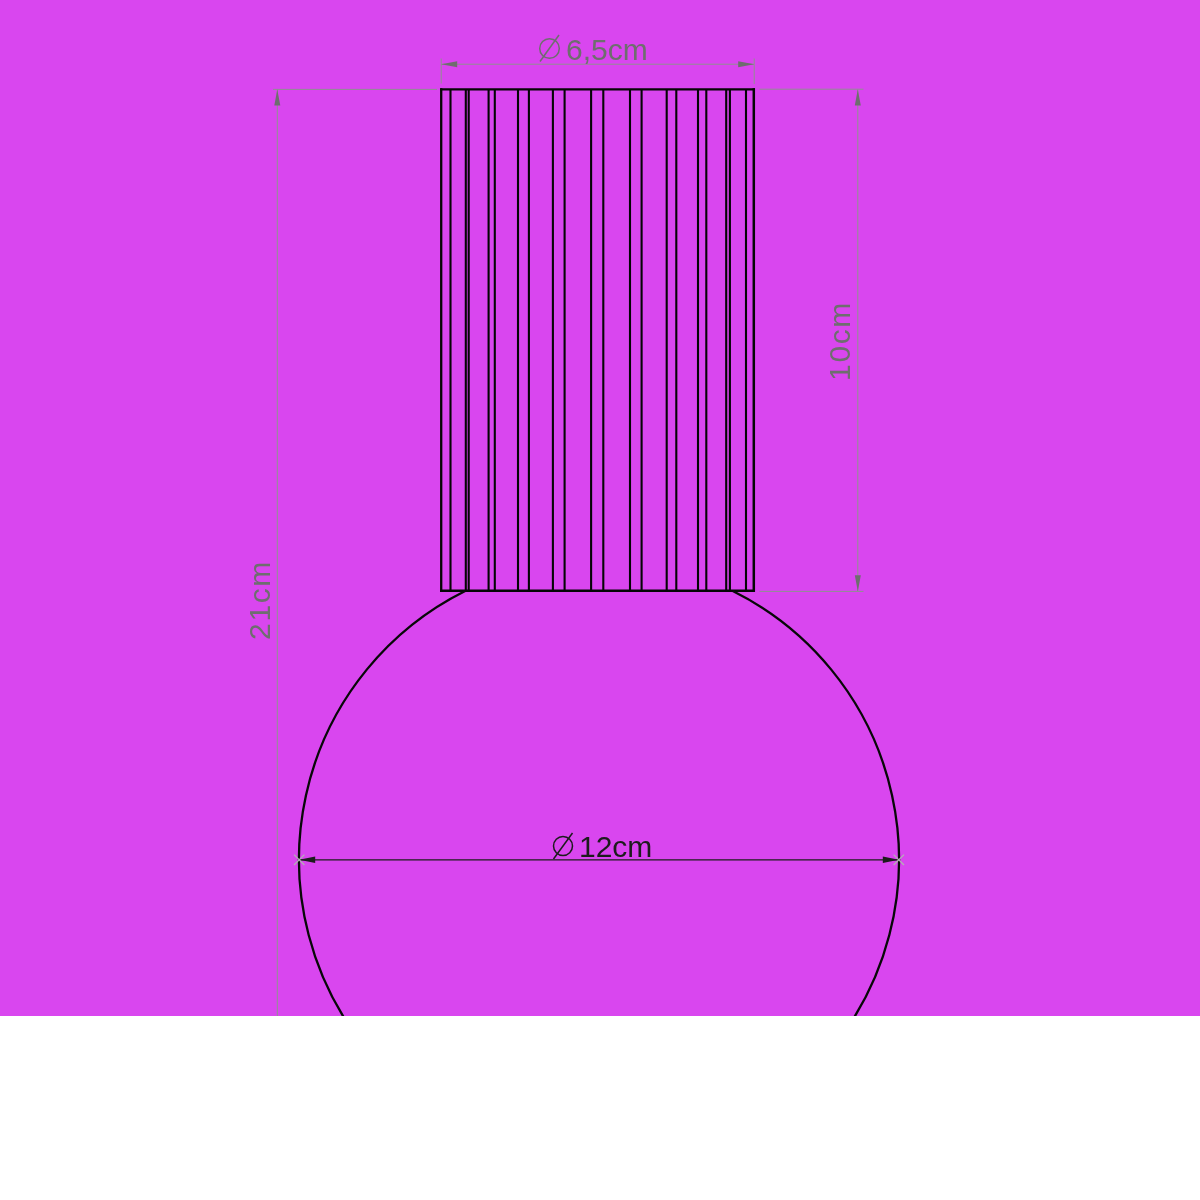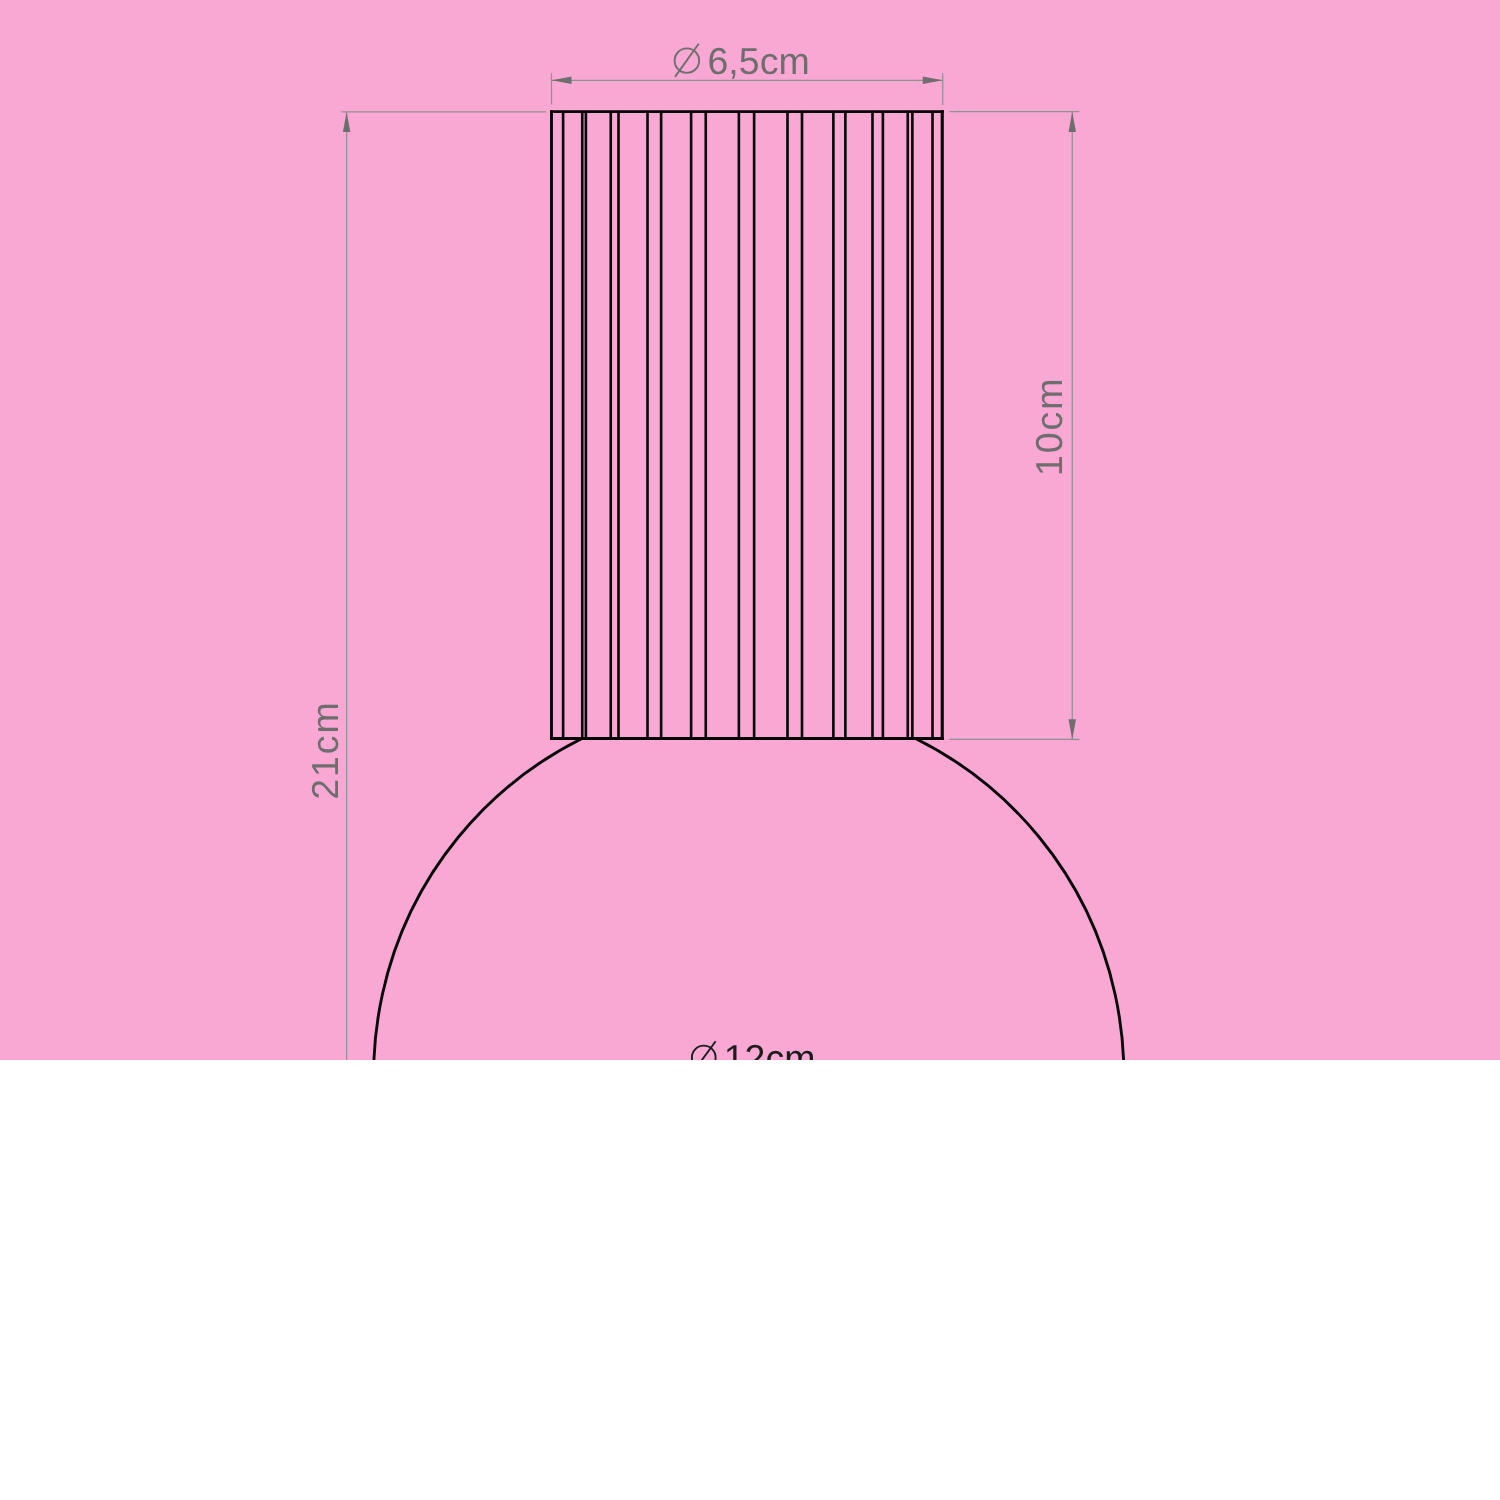--- a/index.html
+++ b/index.html
@@ -1,16 +1,16 @@
 <!DOCTYPE html>
 <html><head>
 <meta charset="utf-8">
 <style>
   html,body{margin:0;padding:0;background:#ffffff;}
-  .canvas{position:relative;width:1200px;height:848px;background:#f9a8d4;overflow:hidden;}
+  .canvas{position:relative;width:1200px;height:1016px;background:#d946ef;overflow:hidden;}
   svg{position:absolute;left:0;top:0;}
   text{font-family:"Liberation Sans", sans-serif;}
 </style>
 </head>
 <body>
 <div class="canvas">
 <svg width="1200" height="1200" viewBox="0 0 1200 1200">
 
   <g stroke="#050505" fill="none">
 

